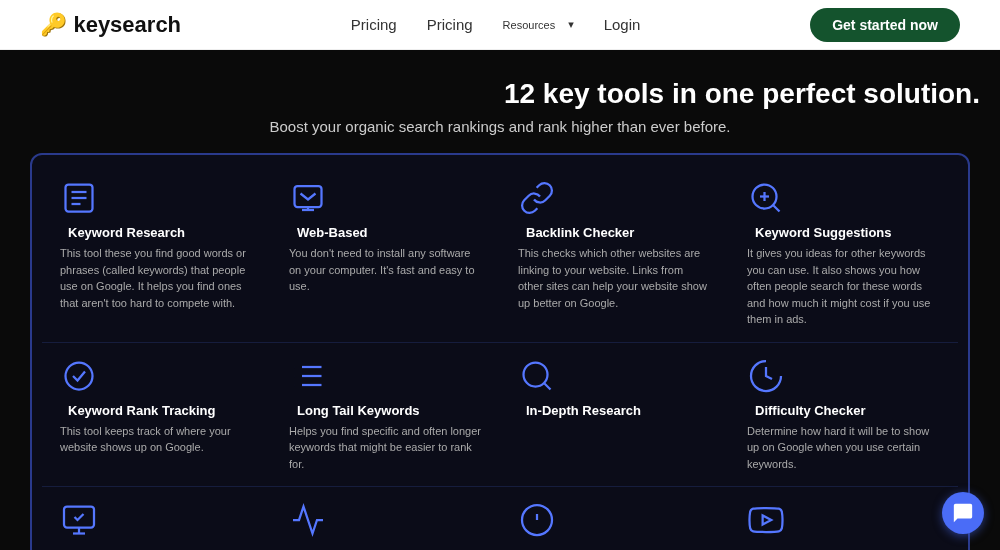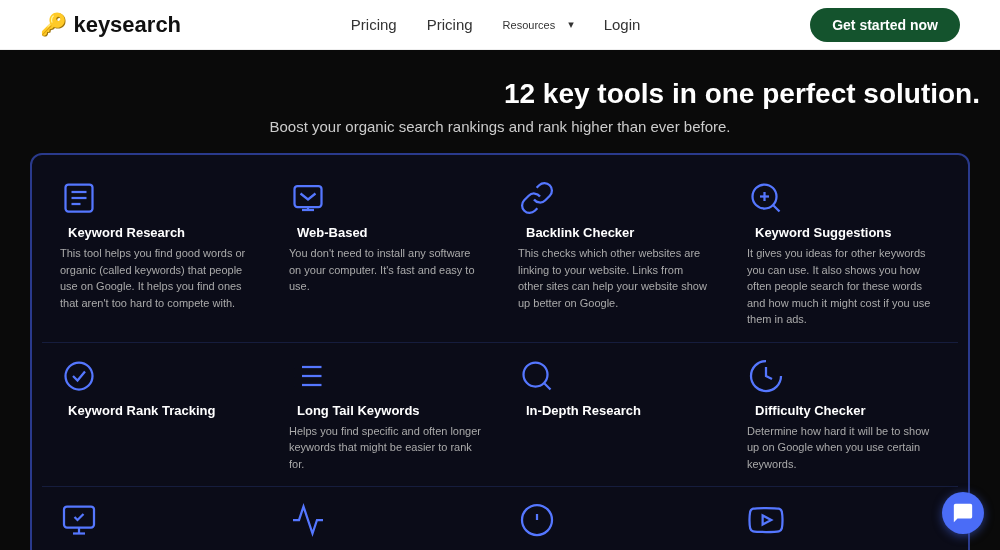--- a/index.html
+++ b/index.html
@@ -186,21 +186,21 @@
   <div class="tool-item">
     <div class="tool-icon">
       <svg viewBox="0 0 24 24">
             <rect x="3" y="3" width="18" height="18" rx="2"></rect>
             <line x1="7" y1="8" x2="17" y2="8"></line>
             <line x1="7" y1="12" x2="17" y2="12"></line>
             <line x1="7" y1="16" x2="13" y2="16"></line>
           </svg>
     </div>
     <div class="tool-name">Keyword Research</div>
-    <div class="tool-desc">This tool helps you find good words or organic (called keywords) that people use on Google. It helps you find ones that aren't too hard to compete with.</div>
+    <div class="tool-desc">This tool these you find good words or phrases (called keywords) that people use on Google. It helps you find ones that aren't too hard to compete with.</div>
   </div>
       <div class="tool-item">
     <div class="tool-icon">
       <svg viewBox="0 0 24 24">
             <rect x="3" y="4" width="18" height="14" rx="2"></rect>
             <polyline points="8,20 16,20"></polyline>
             <line x1="12" y1="18" x2="12" y2="20"></line>
             <polyline points="7,9 12,13 17,9"></polyline>
           </svg>
     </div>
@@ -230,20 +230,21 @@
     <div class="tool-desc">It gives you ideas for other keywords you can use. It also shows you how often people search for these words and how much it might cost if you use them in ads.</div>
   </div>
       <div class="tool-item">
     <div class="tool-icon">
       <svg viewBox="0 0 24 24">
             <circle cx="12" cy="12" r="9"></circle>
             <polyline points="8,12 11,15 16,9"></polyline>
           </svg>
     </div>
     <div class="tool-name">Keyword Rank Tracking</div>
+    <div class="tool-desc">This tool keeps track of where your website shows up on Google.</div>
   </div>
       <div class="tool-item">
     <div class="tool-icon">
       <svg viewBox="0 0 24 24">
             <line x1="8" y1="6" x2="21" y2="6"></line>
             <line x1="8" y1="12" x2="21" y2="12"></line>
             <line x1="8" y1="18" x2="21" y2="18"></line>
             <line x1="3" y1="6" x2="3.01" y2="6"></line>
             <line x1="3" y1="12" x2="3.01" y2="12"></line>
             <line x1="3" y1="18" x2="3.01" y2="18"></line>

